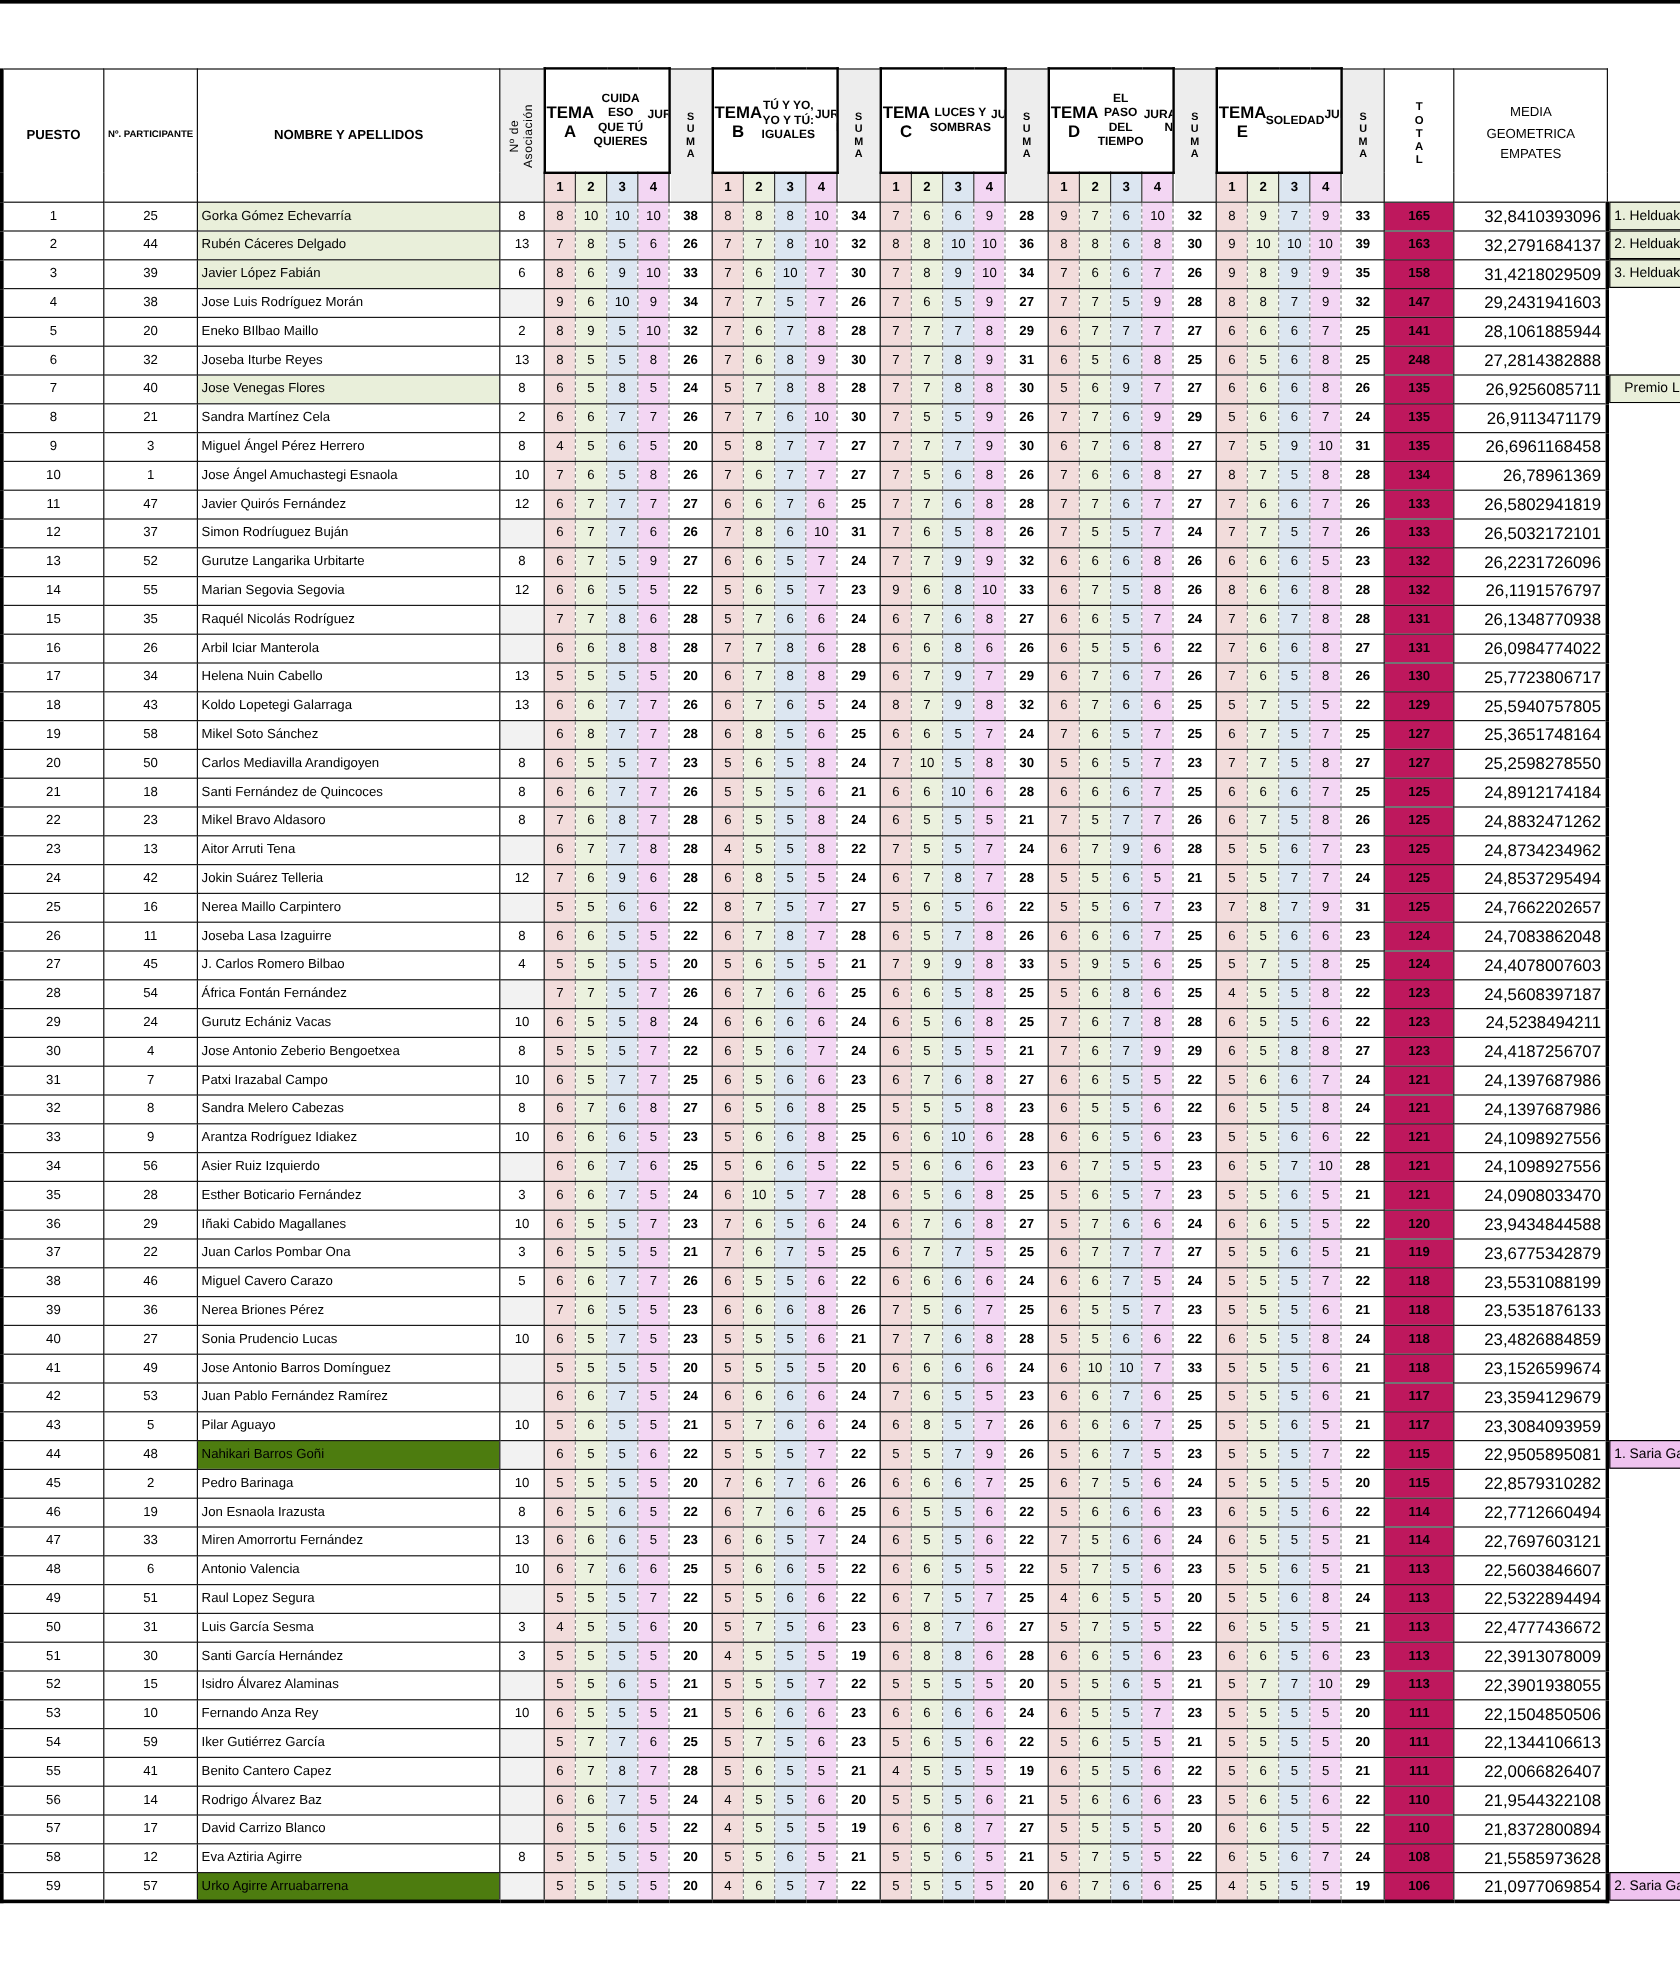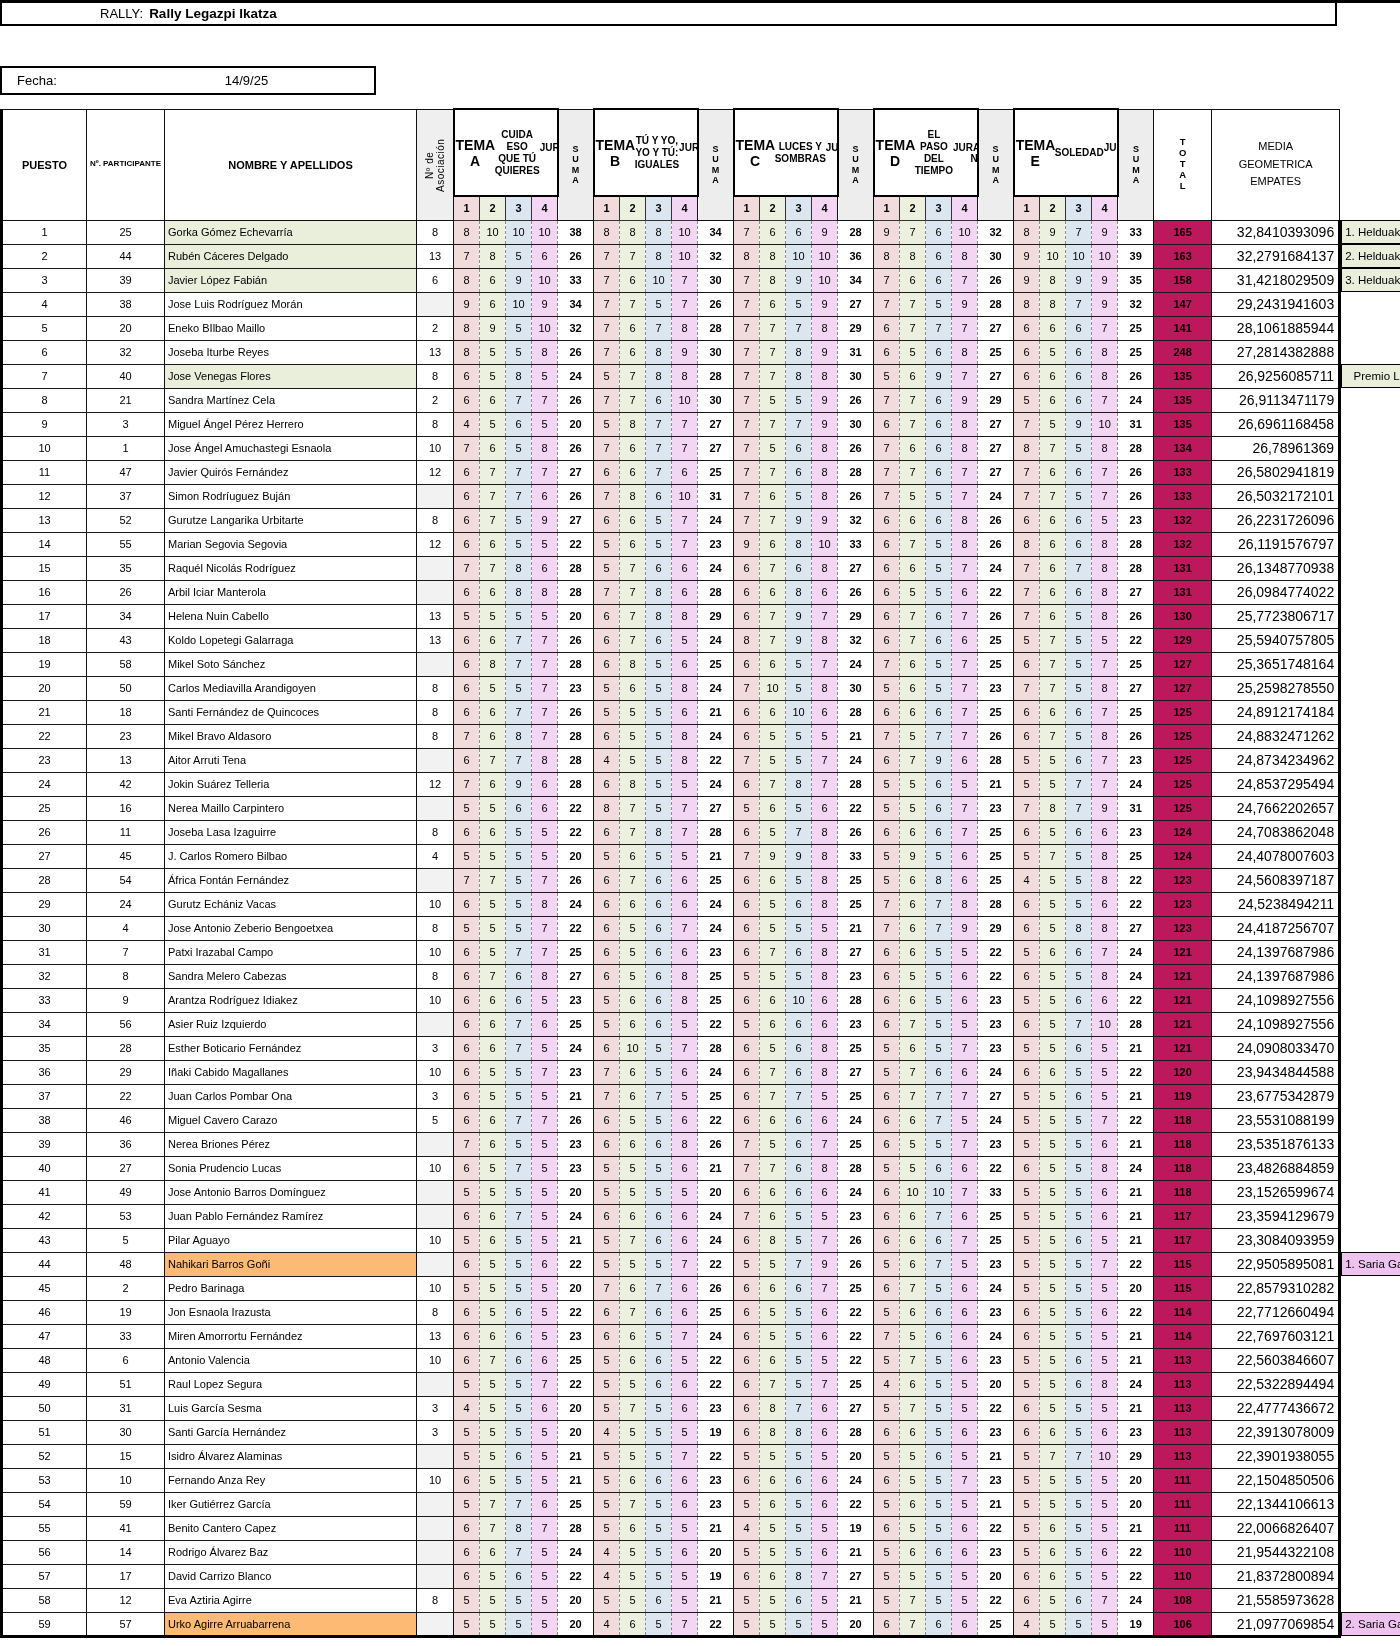--- a/index.html
+++ b/index.html
@@ -54,40 +54,32 @@
   td.j2{background:#ebf1de;border-left:1px dashed #8a8a8a;}
   td.j3{background:#dce6f1;border-left:1px dashed #8a8a8a;}
   td.j4{background:#f3d6f3;border-left:1px dashed #8a8a8a;}
   td.c-suma{font-weight:bold;border-left:1px dashed #8a8a8a;border-right:1.5px solid #111;}
   td.c-total{font-weight:bold;background:#be185d;border-right:1.5px solid #111;}
   td.c-media{text-align:right;padding-right:4px;font-size:14px;border-right:3px solid #000;}
   td.c-nota{border-bottom:none;position:relative;overflow:visible;text-align:left;}
   tbody tr:last-child td{border-bottom:3px solid #000;}
   tbody tr:last-child td.c-nota{border-bottom:none;}
   td.hl-green{background:#e9efda;margin-left:36px;}
-  td.hl-pink{background:#fdba74;}
+  td.hl-pink{background:#4d7c0f;}
   .note{position:absolute;left:0;top:0;height:24px;display:flex;align-items:center;
         border:1.5px solid #000;box-sizing:border-box;font-size:11.5px;white-space:nowrap;padding:0 3px;}
   .note.helduak{background:#e9efda;width:90px;}
   .note.premio{background:#e9efda;width:92px;justify-content:center;}
   .note.saria{background:#efc3ef;width:128px;}
 </style>
 </head>
 <body>
 
 <div class="sheet">
-  <div class="title-bar">
-    <span class="rally-label">RALLY:</span>
-    <span class="rally-name">Rally Legazpi Ikatza</span>
-  </div>
   <div class="gap1"></div>
-  <div class="fecha-box">
-    <span class="fecha-label">Fecha:</span>
-    <span class="fecha-value">14/9/25</span>
-  </div>
   <div class="gap2"></div>
 
   <table>
     <colgroup>
         <col style="width: 85px;">
         <col style="width: 78px;">
         <col style="width: 252px;">
         <col style="width: 37px;">
         <col style="width: 26px;">
         <col style="width: 26px;">

